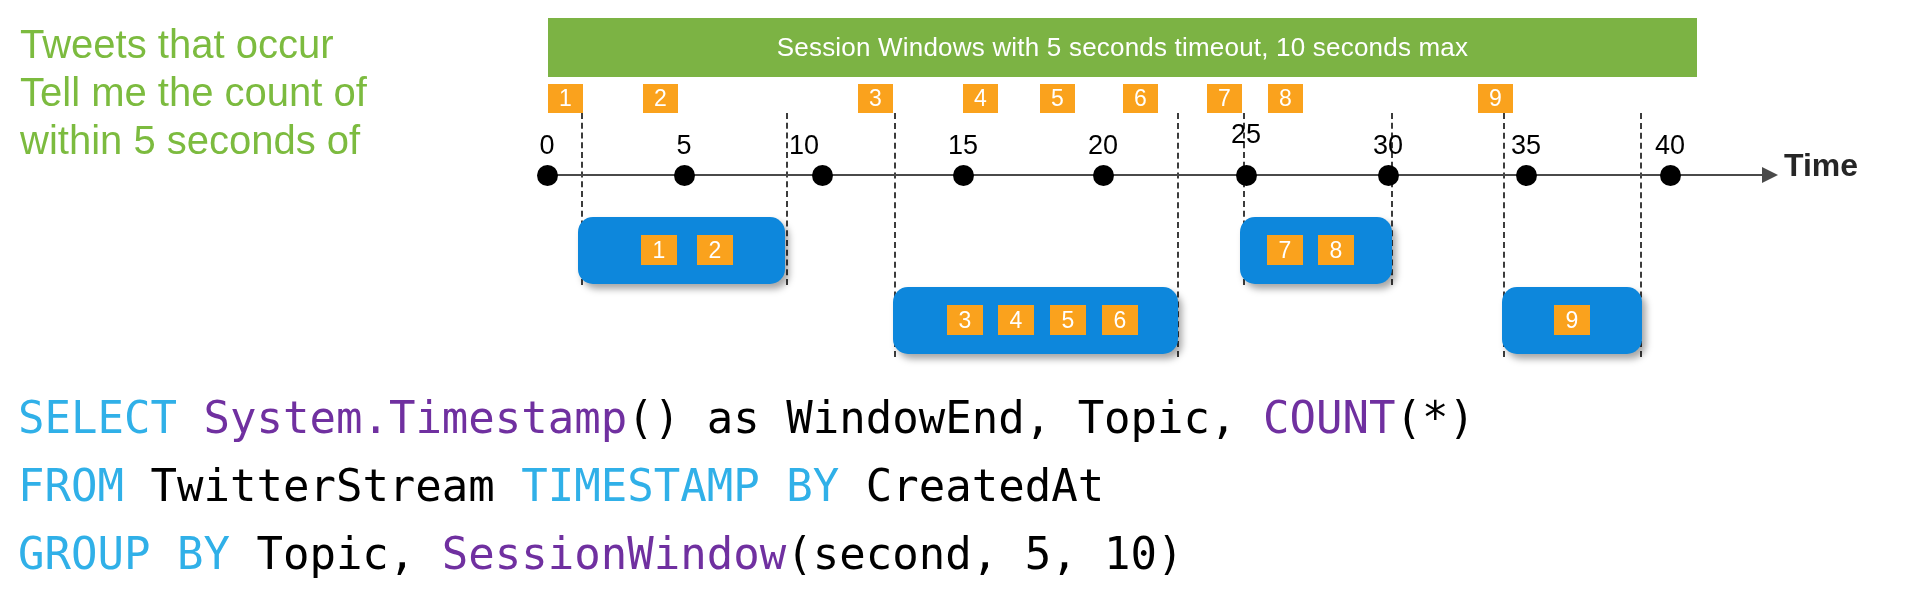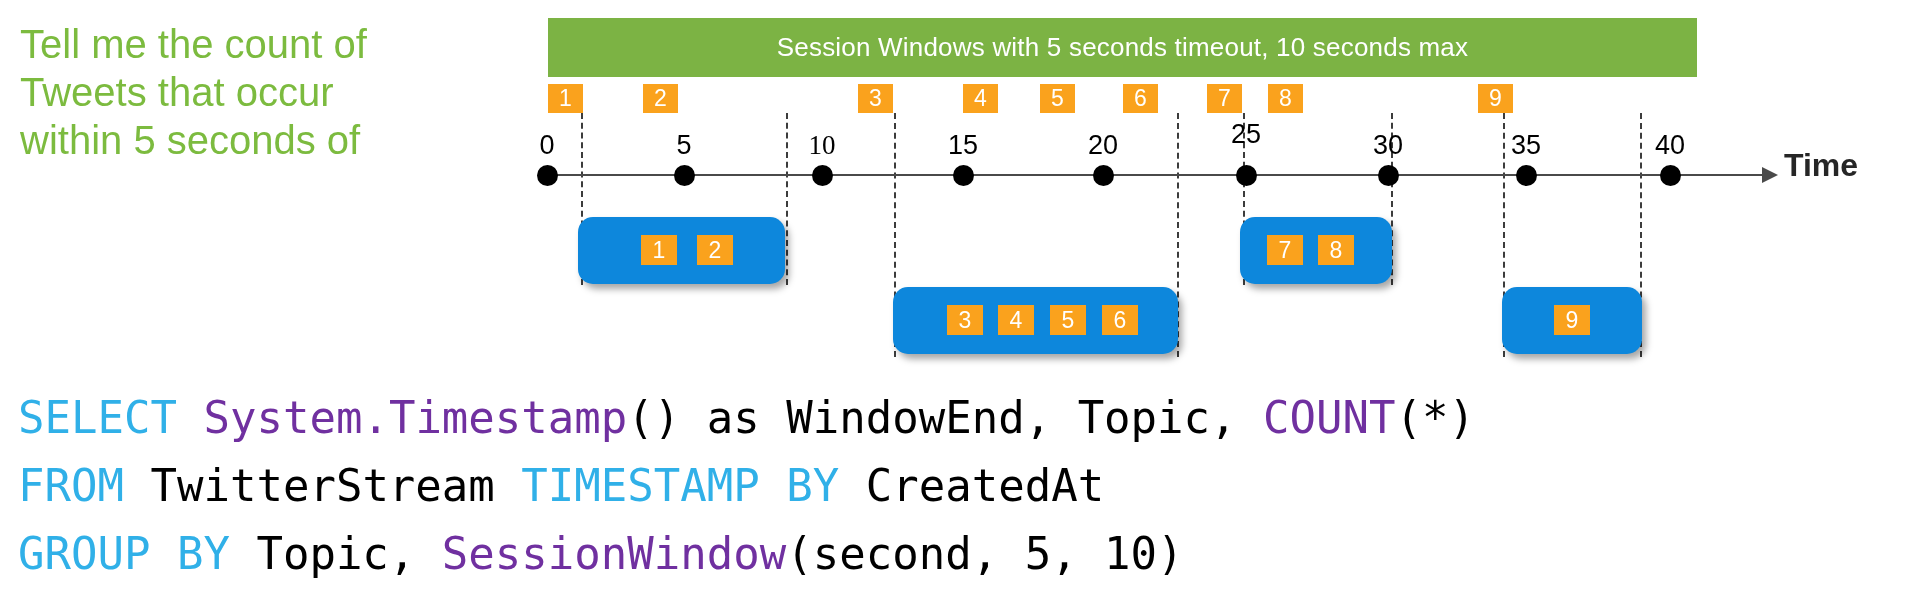--- a/index.html
+++ b/index.html
@@ -66,22 +66,22 @@
   .tok-keyword{ color:var(--kw,#30B0E8); }
   .tok-function{ color:var(--fn,#7030A0); }
   .tok-plain{ color:var(--code,#000000); }
 </style>
 </head>
 <body>
 
 <div class="slide">
 
   <div class="description">
+    <div>Tweets that occur</div>
     <div>Tell me the count of</div>
-    <div>Tweets that occur</div>
     <div>within 5 seconds of</div>
   </div>
 
   <div class="banner">
     <span>Session Windows with 5 seconds timeout, 10 seconds max</span>
   </div>
 
   <div id="diagram">
       <div class="dash" style="left: 581px; top: 113px; height: 172px;"></div>
       <div class="dash" style="left: 786px; top: 113px; height: 172px;"></div>
@@ -91,21 +91,21 @@
       <div class="dash" style="left: 1391px; top: 113px; height: 172px;"></div>
       <div class="dash" style="left: 1503px; top: 113px; height: 244px;"></div>
       <div class="dash" style="left: 1640px; top: 113px; height: 244px;"></div>
       <div class="axis" style="left: 543px; top: 174px; width: 1219px;"></div>
       <div class="arrow" style="left: 1762px; top: 167px;"></div>
       <div class="dot" style="left: 537px; top: 165px;"></div>
       <div class="ticklabel" style="left: 507px; top: 130px;">0</div>
       <div class="dot" style="left: 674px; top: 165px;"></div>
       <div class="ticklabel" style="left: 644px; top: 130px;">5</div>
       <div class="dot" style="left: 812px; top: 165px;"></div>
-      <div class="ticklabel" style="left: 782px; top: 130px; font-family: Liberation Serif, serif;">10</div>
+      <div class="ticklabel" style="left: 764px; top: 130px;">10</div>
       <div class="dot" style="left: 953px; top: 165px;"></div>
       <div class="ticklabel" style="left: 923px; top: 130px;">15</div>
       <div class="dot" style="left: 1093px; top: 165px;"></div>
       <div class="ticklabel" style="left: 1063px; top: 130px;">20</div>
       <div class="dot" style="left: 1236px; top: 165px;"></div>
       <div class="ticklabel" style="left: 1206px; top: 119px;">25</div>
       <div class="dot" style="left: 1378px; top: 165px;"></div>
       <div class="ticklabel" style="left: 1348px; top: 130px;">30</div>
       <div class="dot" style="left: 1516px; top: 165px;"></div>
       <div class="ticklabel" style="left: 1486px; top: 130px;">35</div>

